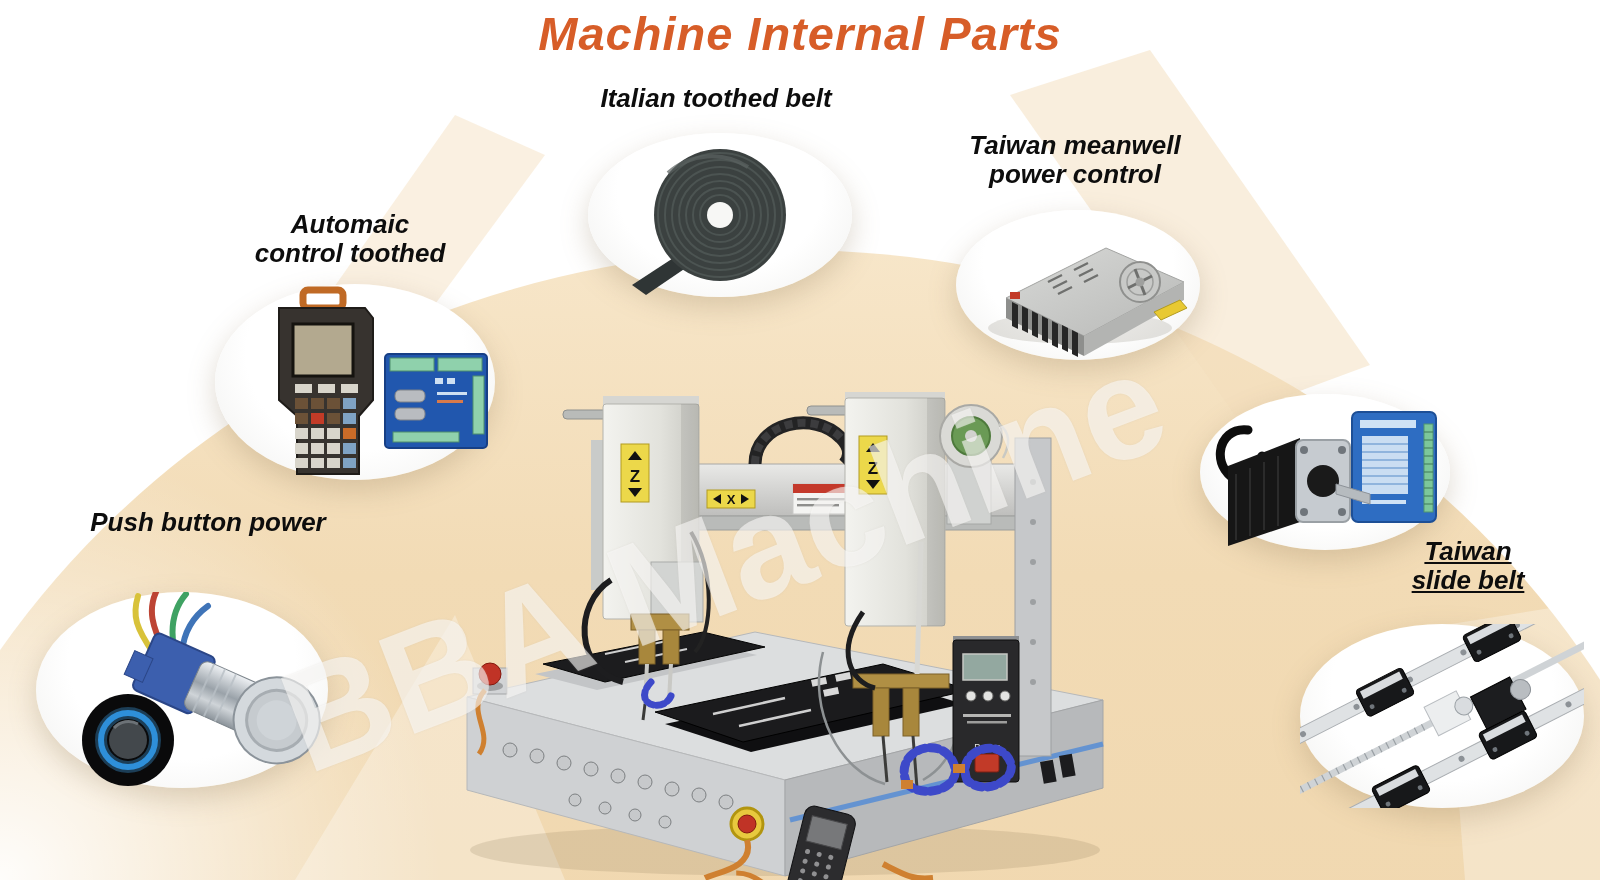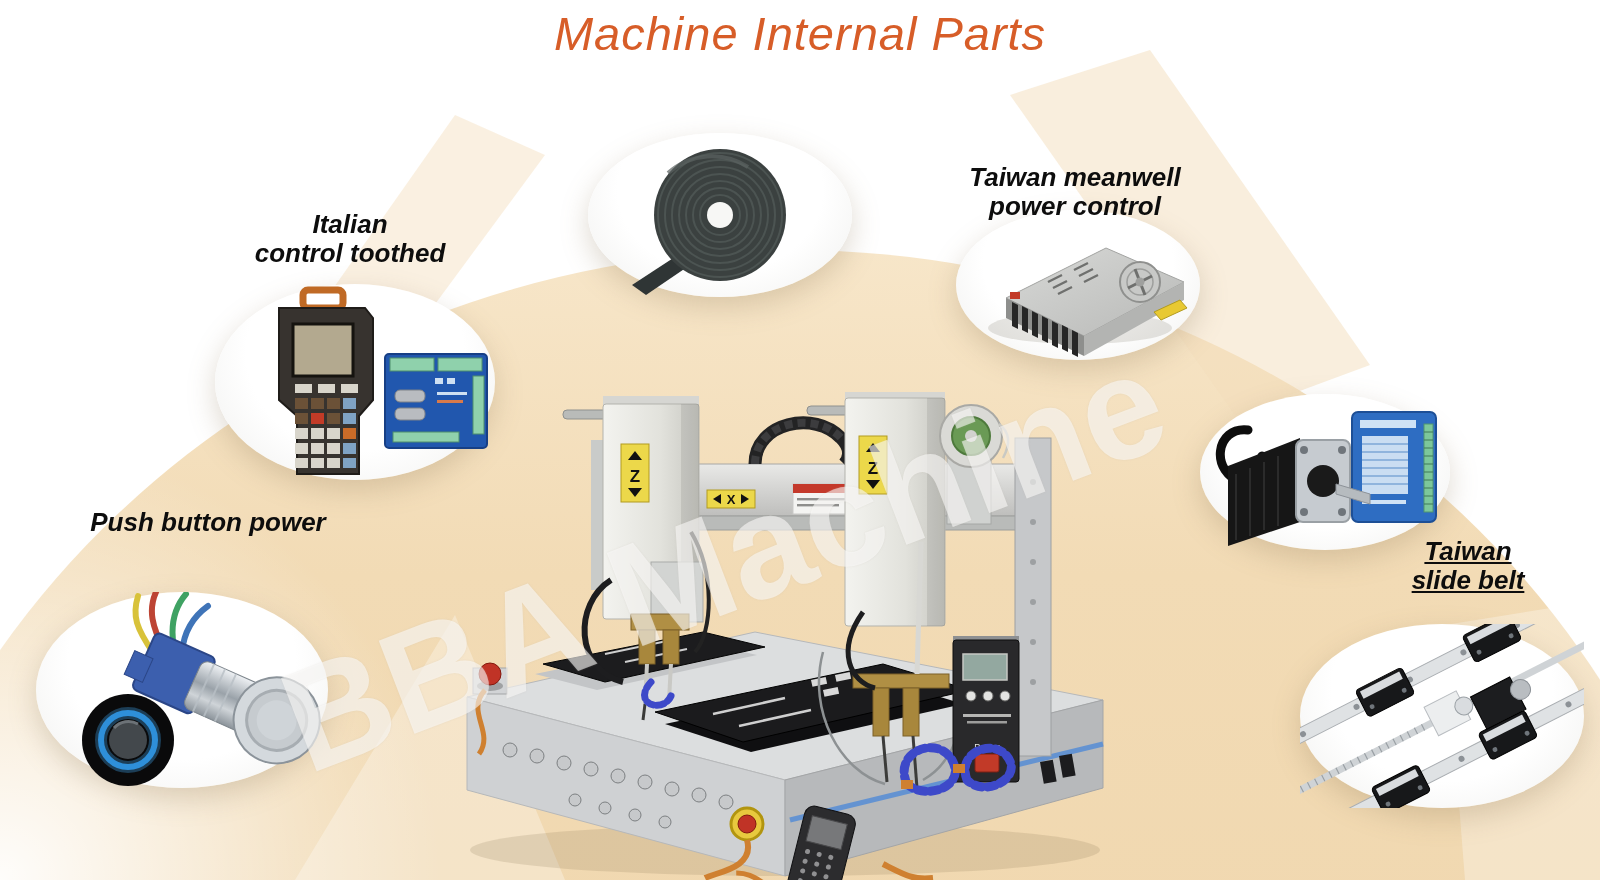--- a/index.html
+++ b/index.html
@@ -16,21 +16,21 @@
   .w4{background:rgba(255,255,255,.30);clip-path:polygon(1445px 625px,1600px 600px,1600px 880px,1465px 880px);}
   .cornerfade{position:absolute;left:0;bottom:0;width:760px;height:520px;
         background:radial-gradient(circle at 0% 100%,rgba(255,255,255,.95) 0%,rgba(255,255,255,0) 48%);}
   
   .pod{position:absolute;border-radius:50%;
        background:radial-gradient(ellipse at 50% 35%, #ffffff 55%, #efefed 100%);
        box-shadow:0 10px 28px rgba(140,118,85,.28);}
   .pod svg{position:absolute;inset:0;width:100%;height:100%;}
   
   .title{position:absolute;left:0;right:0;top:6px;text-align:center;
-         font-size:47px;font-weight:normal;font-style:italic;color:#d75d28;letter-spacing:1px;}
+         font-size:47px;font-weight:bold;font-style:italic;color:#d75d28;letter-spacing:1px;}
   .plabel{position:absolute;text-align:center;font-size:26px;font-weight:bold;font-style:italic;
           color:#0d0d0d;line-height:1.12;}
   .watermark{position:absolute;left:290px;top:645px;transform:rotate(-21deg);transform-origin:0 50%;
              font-size:145px;font-weight:bold;color:rgba(255,255,255,.55);white-space:nowrap;
              text-shadow:0 0 2px rgba(190,182,170,.25);pointer-events:none;}
   .machine{position:absolute;left:455px;top:352px;width:660px;height:528px;}
 </style>
 </head>
 <body>
 
@@ -452,28 +452,31 @@
           <circle cx="388" cy="528" r="2.5"></circle>
       </g>
       <path d="M362,540 C332,548 322,530 300,536" fill="none" stroke="#cf8030" stroke-width="5"></path>
     </g>
   </svg>
 
   <div class="watermark">BBA Machine</div>
 
   <div class="title">Machine Internal Parts</div>
 
-
-  <div class="plabel" style="left:925px;top:131px;width:300px;margin-top:32px;">
+  <div class="plabel" style="left:566px;top:84px;width:300px;">
+    <span>Italian toothed belt</span>
+  </div>
+
+  <div class="plabel" style="left:925px;top:131px;width:300px;">
     <span>Taiwan meanwell</span><br>
     <span>power control</span>
   </div>
 
   <div class="plabel" style="left:200px;top:210px;width:300px;">
-    <span>Italian</span><br>
+    <span>Automaic</span><br>
     <span>control toothed</span>
   </div>
 
 
   <div class="plabel" style="left:1343px;top:537px;width:250px;text-decoration:underline;">
     <span>Taiwan</span><br>
     <span>slide belt</span>
   </div>
 
   <div class="plabel" style="left:33px;top:508px;width:350px;">

